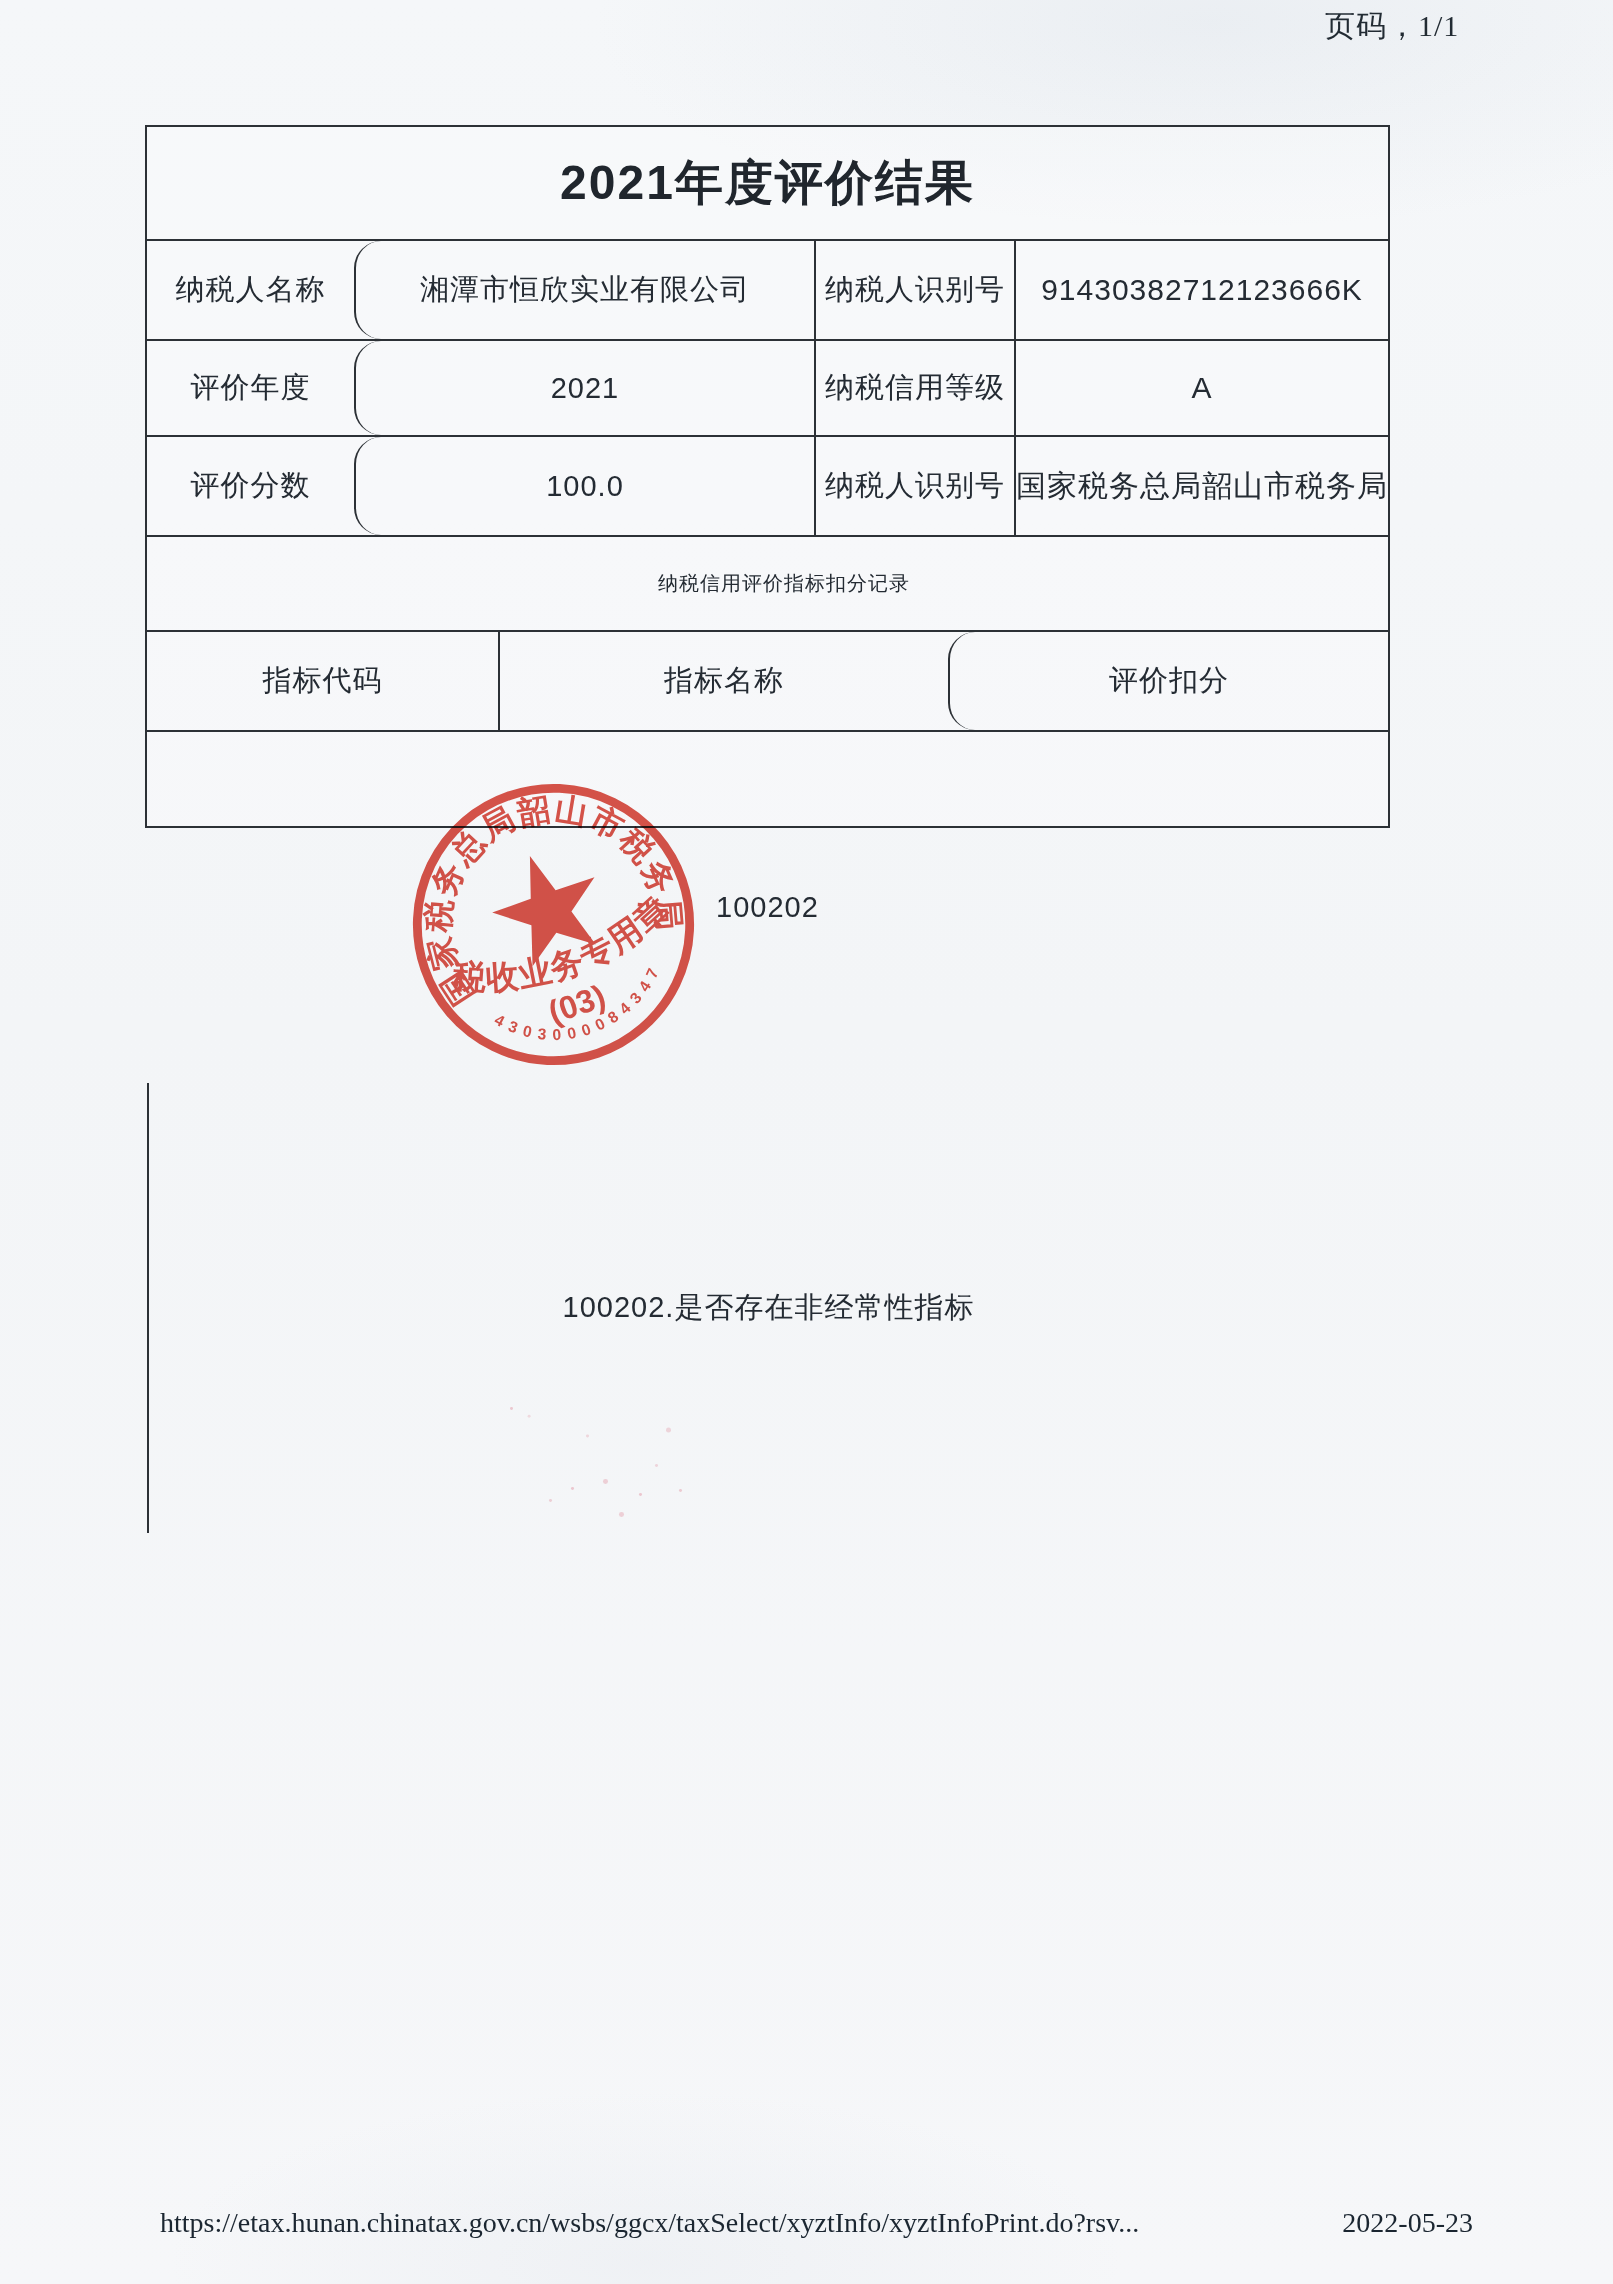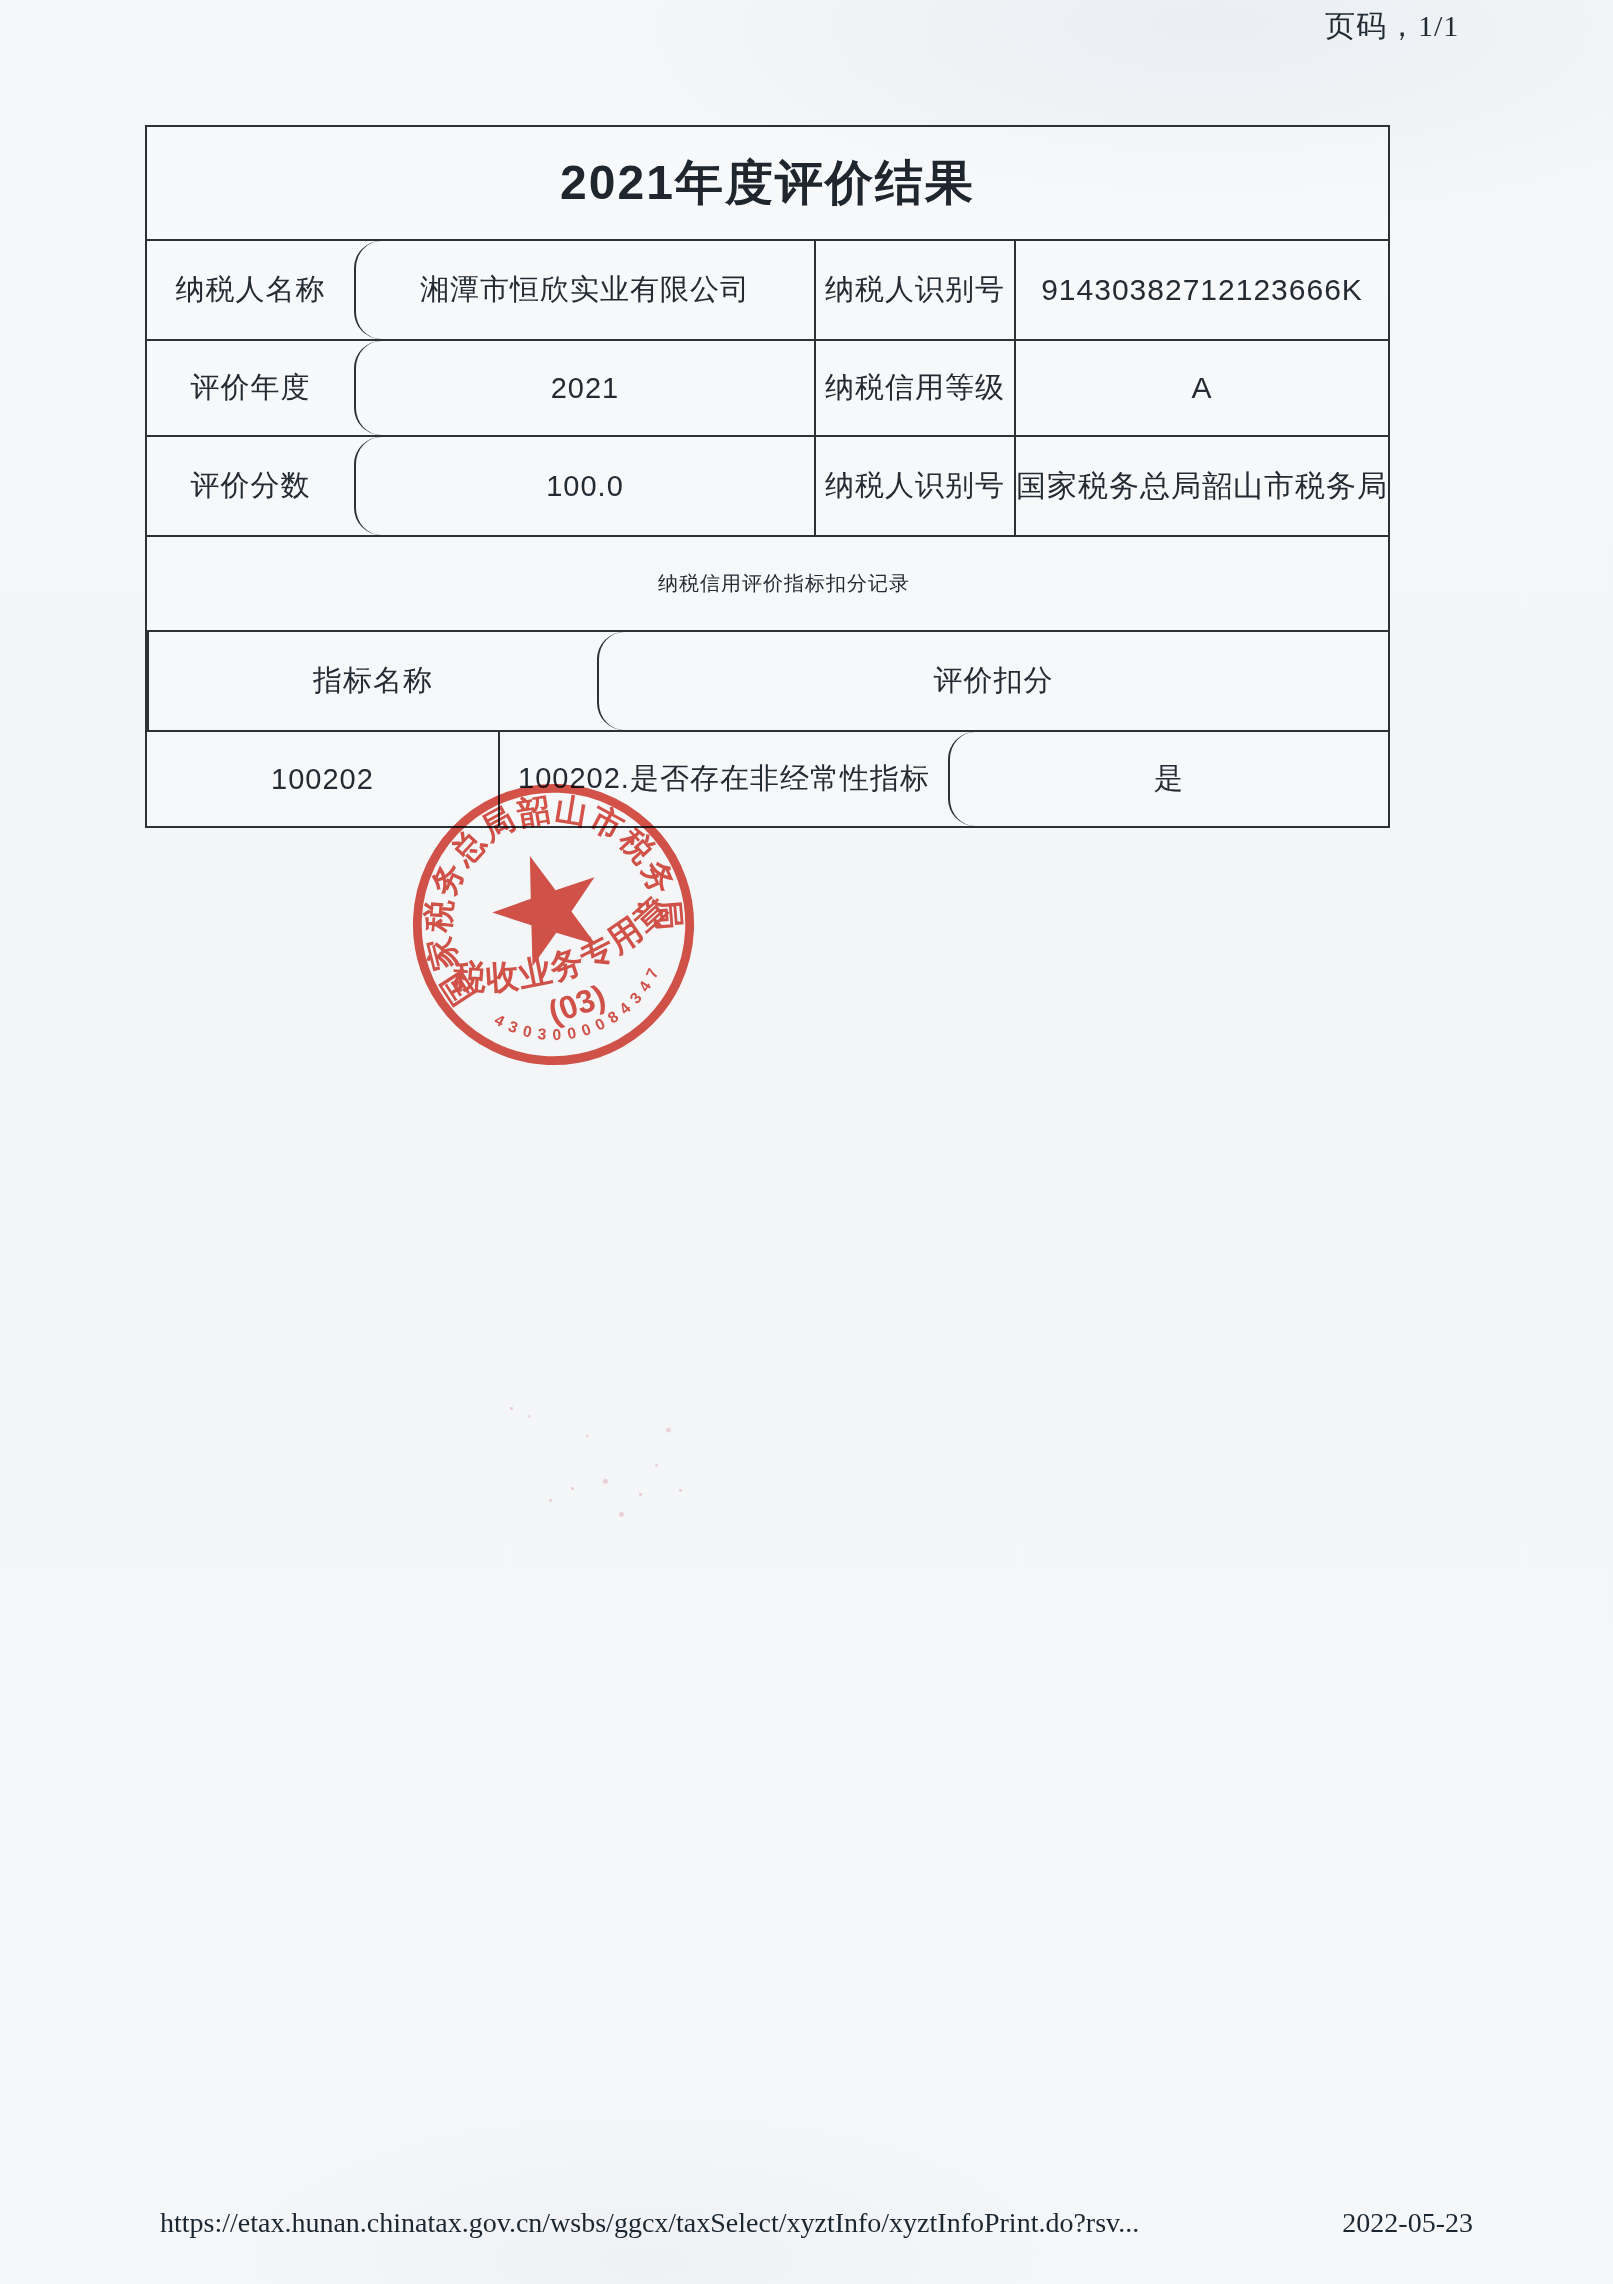--- a/index.html
+++ b/index.html
@@ -41,21 +41,21 @@
   .row-info{height:100px;}
   .row-info.h2{height:96px;}
   .row-info.h3{height:100px;}
   .c-label{flex:0 0 207px;}
   .c-value{flex:0 0 460px;border-radius:27px;}
   .c-label2{flex:0 0 200px;}
   .c-value2{flex:1 1 auto;font-size:30px;}
   .row-merged{height:95px;}
   .row-merged .cell{flex:1 1 auto;font-size:20px;margin-left:33px;}
   .row-ind-h{height:100px;}
-  .row-ind-d{height:96px;}
+  .row-ind-d{height:96px;flex-direction:column;}
   .cA{flex:0 0 351px;}
   .cB{flex:0 0 450px;}
   .cC{flex:1 1 auto;border-radius:27px;}
   
   .seal{
     position:absolute;left:385px;top:756px;width:337px;height:337px;
     transform:rotate(-19deg);
     mix-blend-mode:multiply;opacity:0.92;
   }
   
@@ -116,20 +116,21 @@
       <div class="cell c-value bl">100.0</div>
       <div class="cell c-label2 bl">纳税人识别号</div>
       <div class="cell c-value2 bl">国家税务总局韶山市税务局</div>
     </div>
 
     <div class="t-row row-merged">
       <div class="cell">纳税信用评价指标扣分记录</div>
     </div>
 
     <div class="t-row row-ind-h">
+      <div class="cell cA">指标代码</div>
       <div class="cell cB bl">指标名称</div>
       <div class="cell cC bl">评价扣分</div>
     </div>
 
     <div class="t-row row-ind-d">
       <div class="cell cA">100202</div>
       <div class="cell cB bl">100202.是否存在非经常性指标</div>
       <div class="cell cC bl">是</div>
     </div>
 

